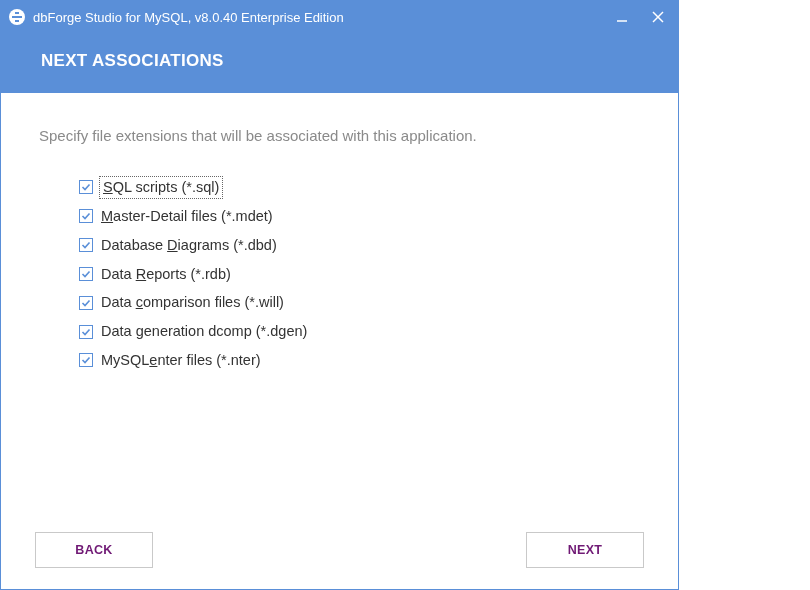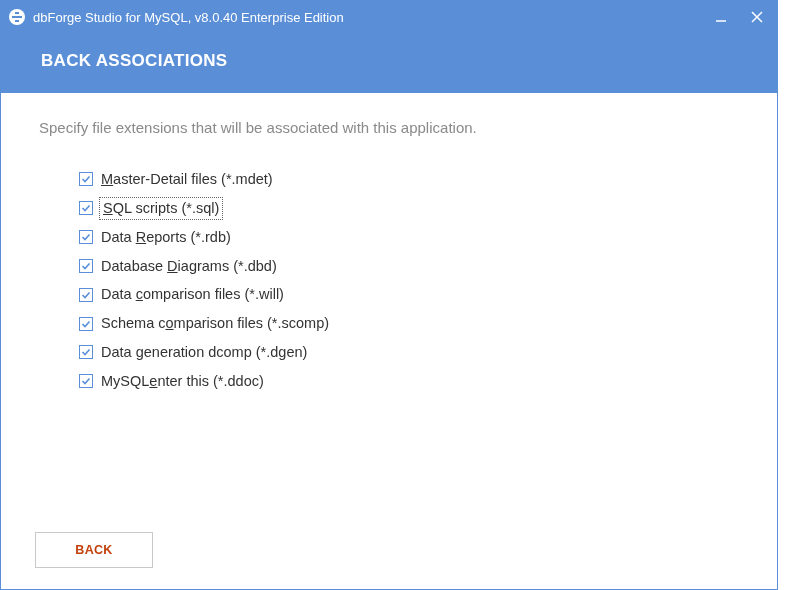--- a/index.html
+++ b/index.html
@@ -8,21 +8,21 @@
       box-sizing: border-box;
     }
     body {
       font-family: "Segoe UI", Tahoma, sans-serif;
       background: #fff;
       width: 810px;
       height: 590px;
       overflow: hidden;
     }
     .window {
-      width: 778px;
+      width: 679px;
       height: 590px;
       display: flex;
       flex-direction: column;
       border: 1px solid #5a8fd8;
     }
     .titlebar {
       background: #5a8fd8;
       height: 32px;
       display: flex;
       align-items: center;
@@ -69,20 +69,21 @@
     .header-title {
       color: #fff;
       font-size: 17px;
       font-weight: 700;
       letter-spacing: 0.3px;
     }
     .content {
       flex: 1;
       background: #fff;
       padding: 26px 38px 0 38px;
+      margin-top: 8px;
     }
     .description {
       color: #8a8a8a;
       font-size: 15px;
       margin-bottom: 34px;
     }
     .checklist {
       margin-left: 40px;
     }
     .check-item {
@@ -120,21 +121,21 @@
       padding: 0 34px;
       background: #fff;
     }
     .btn {
       width: 118px;
       height: 36px;
       border: 1px solid #c9c9c9;
       background: #fff;
       font-size: 12.5px;
       font-weight: 600;
-      color: #c2410c;
+      color: #701a75;
       letter-spacing: 0.3px;
       display: flex;
       align-items: center;
       justify-content: center;
       cursor: pointer;
     }
   </style>
 </head>
 <body>
 
@@ -157,89 +158,82 @@
       <div class="ctrl">
         <svg width="12" height="12" viewBox="0 0 12 12">
             <line x1="1" y1="1" x2="11" y2="11" stroke-width="1.5"></line>
             <line x1="11" y1="1" x2="1" y2="11" stroke-width="1.5"></line>
           </svg>
       </div>
     </div>
   </div>
 
   <div class="header-band">
-    <div class="header-title">BACK ASSOCIATIONS</div>
+    <div class="header-title">NEXT ASSOCIATIONS</div>
   </div>
 
   <div class="content">
     <div class="description">Specify file extensions that will be associated with this application.</div>
     <div class="checklist" id="checklist">
         <div class="check-item">
           <div class="checkbox">
             <svg width="10" height="10" viewBox="0 0 10 10">
               <polyline points="1.5,5 4,7.5 8.5,2.5" fill="none" stroke-width="1.6"></polyline>
             </svg>
           </div>
+          <span class="check-label focused"><span></span><span class="u">S</span><span>QL scripts (*.sql)</span></span>
+        </div>
+        <div class="check-item">
+          <div class="checkbox">
+            <svg width="10" height="10" viewBox="0 0 10 10">
+              <polyline points="1.5,5 4,7.5 8.5,2.5" fill="none" stroke-width="1.6"></polyline>
+            </svg>
+          </div>
           <span class="check-label"><span></span><span class="u">M</span><span>aster-Detail files (*.mdet)</span></span>
         </div>
         <div class="check-item">
           <div class="checkbox">
             <svg width="10" height="10" viewBox="0 0 10 10">
               <polyline points="1.5,5 4,7.5 8.5,2.5" fill="none" stroke-width="1.6"></polyline>
             </svg>
           </div>
-          <span class="check-label focused"><span></span><span class="u">S</span><span>QL scripts (*.sql)</span></span>
+          <span class="check-label"><span>Database </span><span class="u">D</span><span>iagrams (*.dbd)</span></span>
         </div>
         <div class="check-item">
           <div class="checkbox">
             <svg width="10" height="10" viewBox="0 0 10 10">
               <polyline points="1.5,5 4,7.5 8.5,2.5" fill="none" stroke-width="1.6"></polyline>
             </svg>
           </div>
           <span class="check-label"><span>Data </span><span class="u">R</span><span>eports (*.rdb)</span></span>
         </div>
         <div class="check-item">
           <div class="checkbox">
             <svg width="10" height="10" viewBox="0 0 10 10">
               <polyline points="1.5,5 4,7.5 8.5,2.5" fill="none" stroke-width="1.6"></polyline>
             </svg>
           </div>
-          <span class="check-label"><span>Database </span><span class="u">D</span><span>iagrams (*.dbd)</span></span>
-        </div>
-        <div class="check-item">
-          <div class="checkbox">
-            <svg width="10" height="10" viewBox="0 0 10 10">
-              <polyline points="1.5,5 4,7.5 8.5,2.5" fill="none" stroke-width="1.6"></polyline>
-            </svg>
-          </div>
           <span class="check-label"><span>Data </span><span class="u">c</span><span>omparison files (*.will)</span></span>
         </div>
         <div class="check-item">
           <div class="checkbox">
             <svg width="10" height="10" viewBox="0 0 10 10">
               <polyline points="1.5,5 4,7.5 8.5,2.5" fill="none" stroke-width="1.6"></polyline>
             </svg>
           </div>
-          <span class="check-label"><span>Schema c</span><span class="u">o</span><span>mparison files (*.scomp)</span></span>
-        </div>
-        <div class="check-item">
-          <div class="checkbox">
-            <svg width="10" height="10" viewBox="0 0 10 10">
-              <polyline points="1.5,5 4,7.5 8.5,2.5" fill="none" stroke-width="1.6"></polyline>
-            </svg>
-          </div>
           <span class="check-label"><span>Data </span><span class="u">g</span><span>eneration dcomp (*.dgen)</span></span>
         </div>
         <div class="check-item">
           <div class="checkbox">
             <svg width="10" height="10" viewBox="0 0 10 10">
               <polyline points="1.5,5 4,7.5 8.5,2.5" fill="none" stroke-width="1.6"></polyline>
             </svg>
           </div>
-          <span class="check-label"><span>MySQL</span><span class="u">e</span><span>nter this (*.ddoc)</span></span>
+          <span class="check-label"><span>MySQL</span><span class="u">e</span><span>nter files (*.nter)</span></span>
         </div>
       </div>
   </div>
 
   <div class="footer">
     <div class="btn">BACK</div>
+    <div class="btn">NEXT</div>
   </div>
 </div>
 
 </body></html>

